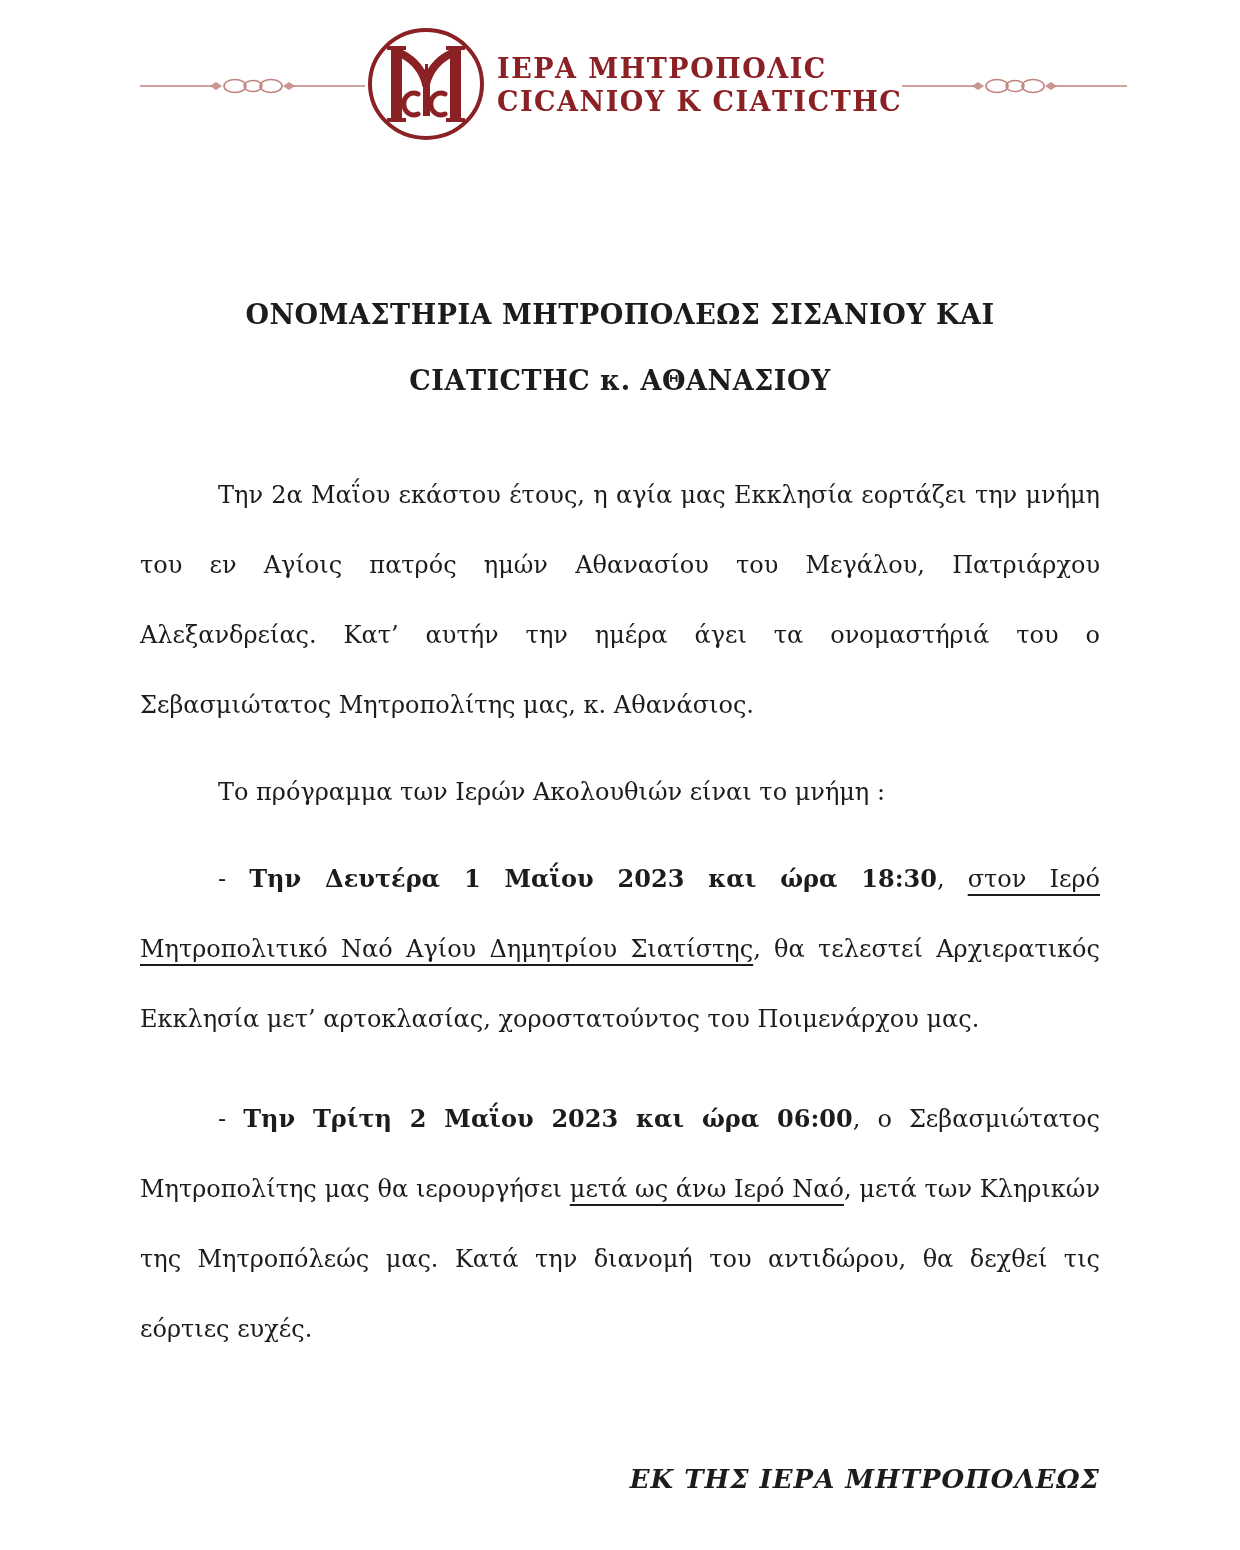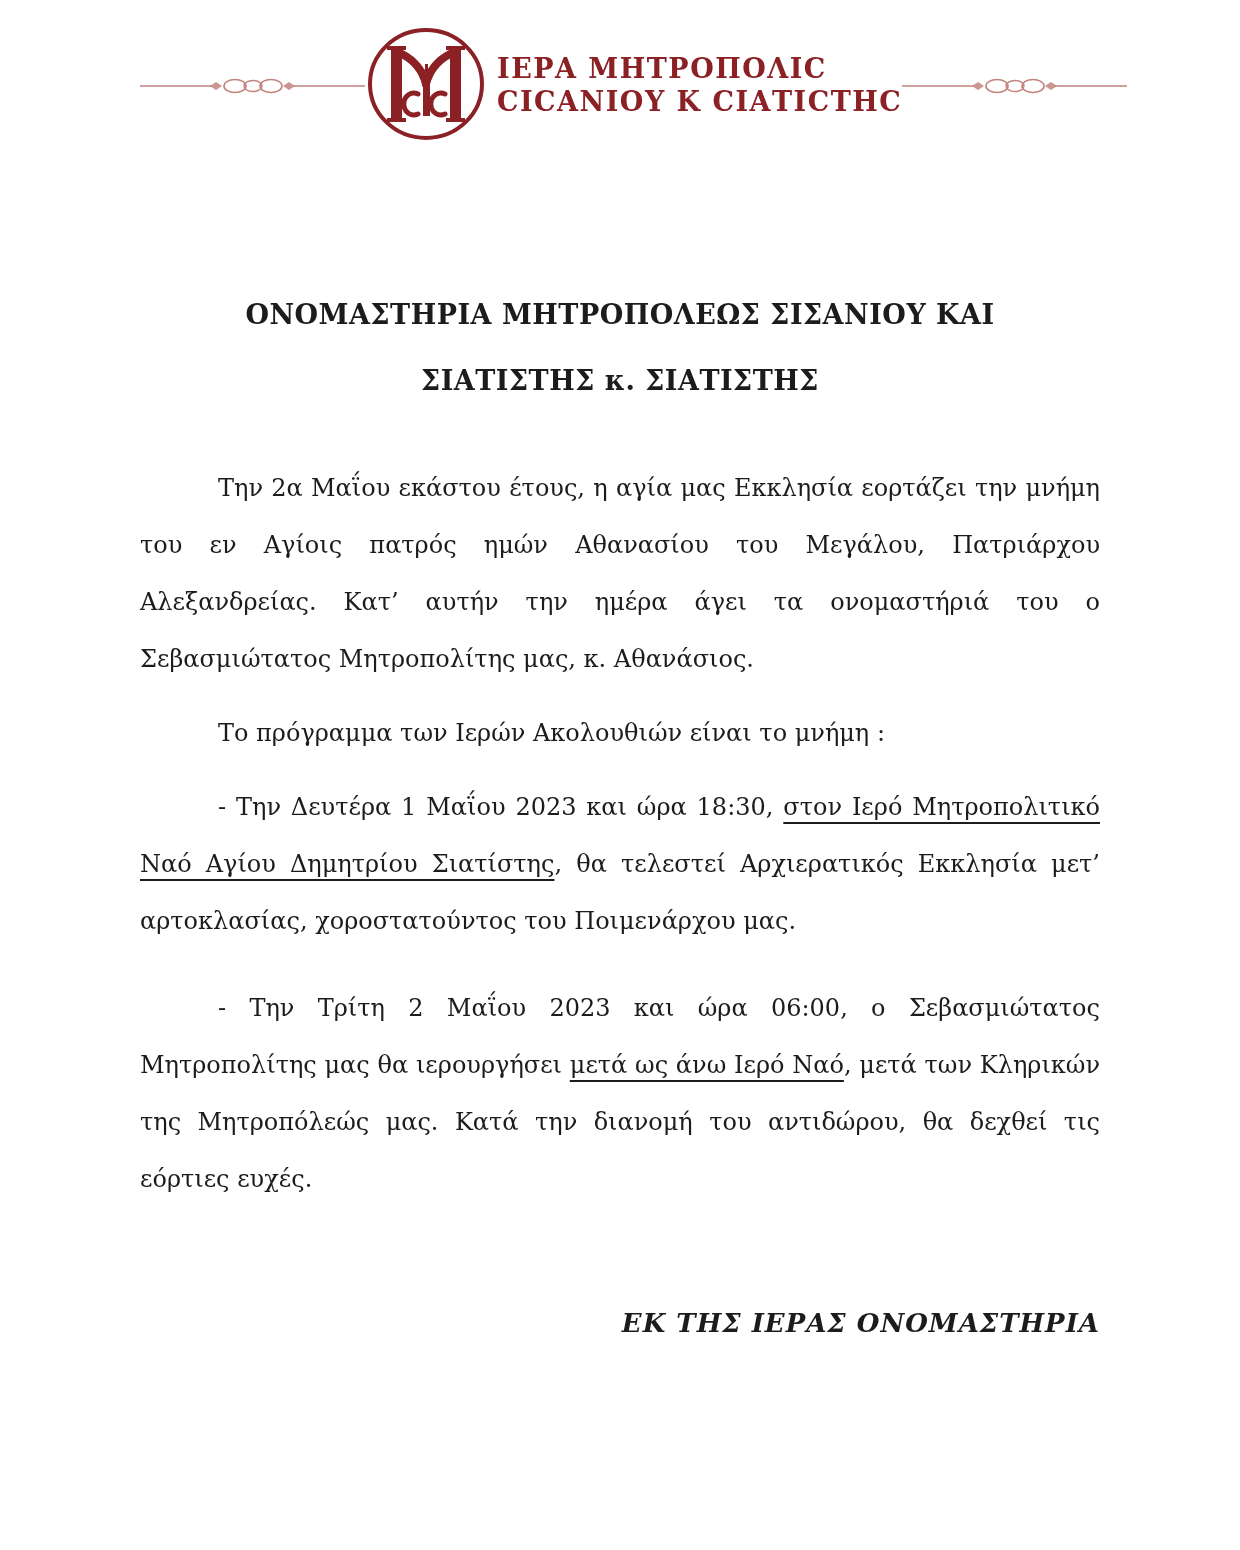--- a/index.html
+++ b/index.html
@@ -43,26 +43,26 @@
     line-height: 66px;
     letter-spacing: 0.5px;
     color: #1c1c1c;
   }
   .title-line { display: block; }
   
   .content { margin-top: 46px; }
   .body-p {
     margin: 0 0 17px 0;
     font-size: 24px;
-    line-height: 57px;
+    line-height: 70px;
     text-align: justify;
     text-indent: 78px;
   }
   .item { margin-bottom: 30px; }
-  .b { font-weight: normal; margin-top: 26px; }
+  .b { font-weight: bold; margin-top: 26px; }
   .u {
     text-decoration: underline;
     text-underline-offset: 7px;
     text-decoration-thickness: 1.5px;
   }
   
   .signature {
     margin-top: 100px;
     text-align: right;
     font-weight: bold;
@@ -125,30 +125,30 @@
         <ellipse cx="113" cy="12" rx="9" ry="5.5" stroke="currentColor" stroke-width="1.4"></ellipse>
         <ellipse cx="131" cy="12" rx="11" ry="6.5" stroke="currentColor" stroke-width="1.6"></ellipse>
         <path d="M143 12 l6 -4 6 4 -6 4 z" fill="currentColor" opacity="0.85"></path>
       </svg>
     </span>
 
   </header>
 
   <h1 class="title">
     <span class="title-line">ΟΝΟΜΑΣΤΗΡΙΑ ΜΗΤΡΟΠΟΛΕΩΣ ΣΙΣΑΝΙΟΥ ΚΑΙ</span>
-    <span class="title-line">ΣΙΑΤΙΣΤΗΣ κ. ΣΙΑΤΙΣΤΗΣ</span>
+    <span class="title-line">CΙΑΤΙCΤΗC κ. ΑΘΑΝΑΣΙΟΥ</span>
   </h1>
 
   <main class="content">
 
     <p class="body-p"><span>Την 2α Μαΐου εκάστου έτους, η αγία μας Εκκλησία εορτάζει την μνήμη του εν Αγίοις πατρός ημών Αθανασίου του Μεγάλου, Πατριάρχου Αλεξανδρείας. Κατ’ αυτήν την ημέρα άγει τα ονομαστήριά του ο Σεβασμιώτατος Μητροπολίτης μας, κ. Αθανάσιος.</span></p>
 
     <p class="body-p"><span>Το πρόγραμμα των Ιερών Ακολουθιών είναι το μνήμη :</span></p>
 
     <p class="body-p item"><span>- </span><span class="b">Την Δευτέρα 1 Μαΐου 2023 και ώρα 18:30</span><span>, </span><span class="u">στον Ιερό Μητροπολιτικό Ναό Αγίου Δημητρίου Σιατίστης</span><span>, θα τελεστεί Αρχιερατικός Εκκλησία μετ’ αρτοκλασίας, χοροστατούντος του Ποιμενάρχου μας.</span></p>
 
     <p class="body-p item"><span>- </span><span class="b">Την Τρίτη 2 Μαΐου 2023 και ώρα 06:00</span><span>, </span><span>ο Σεβασμιώτατος Μητροπολίτης μας θα ιερουργήσει </span><span class="u">μετά ως άνω Ιερό Ναό</span><span>, μετά των Κληρικών της Μητροπόλεώς μας. Κατά την διανομή του αντιδώρου, θα δεχθεί τις εόρτιες ευχές.</span></p>
 
   </main>
 
-  <div class="signature"><span>ΕΚ ΤΗΣ ΙΕΡΑΣ ΟΝΟΜΑΣΤΗΡΙΑ</span></div>
+  <div class="signature"><span>ΕΚ ΤΗΣ ΙΕΡΑ ΜΗΤΡΟΠΟΛΕΩΣ</span></div>
 
 </div>
 
 </body></html>

